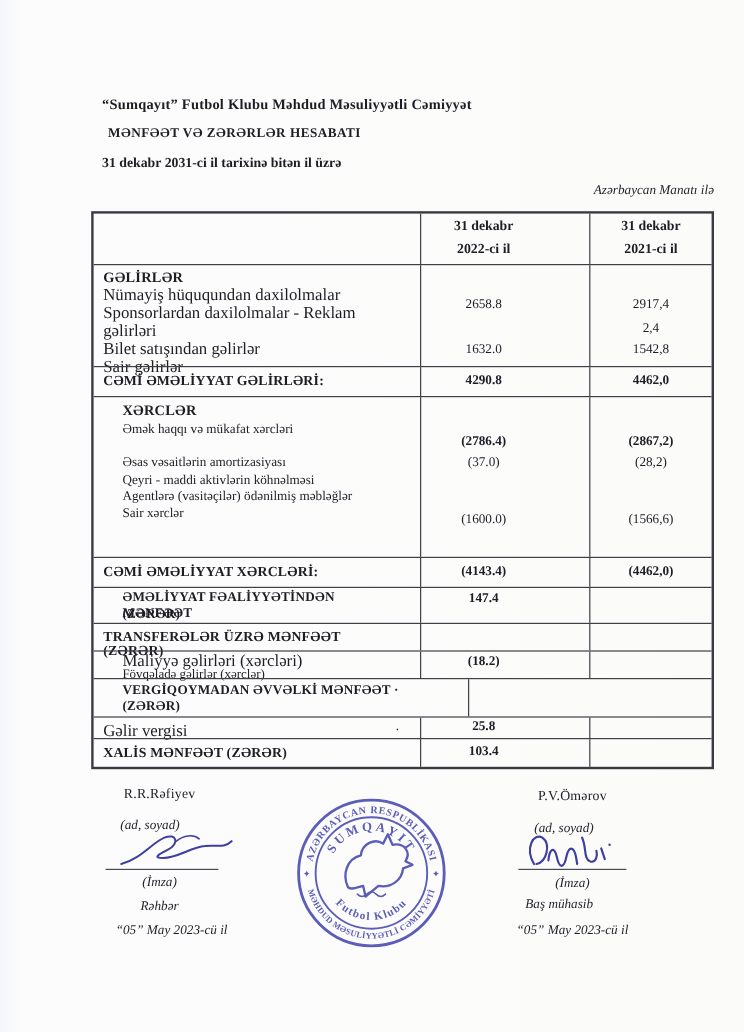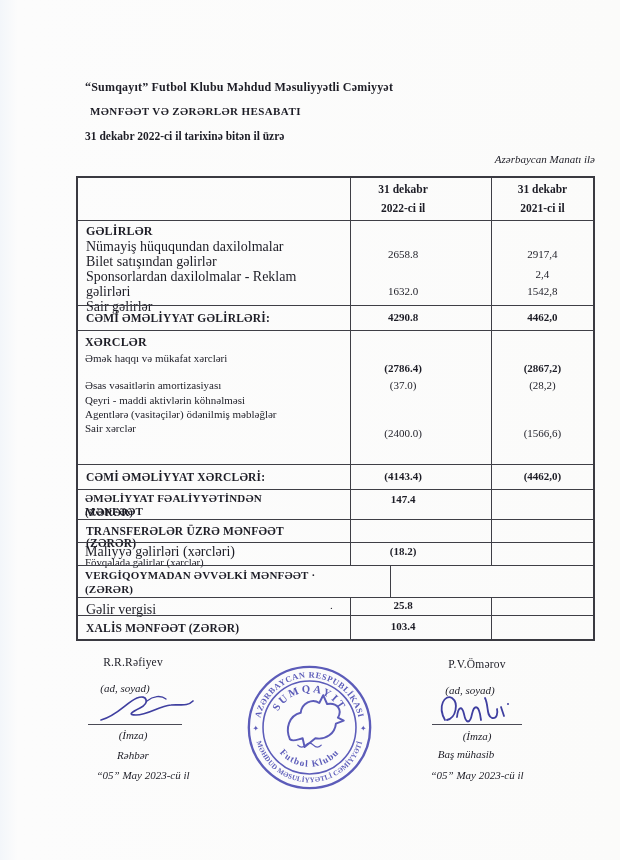--- a/index.html
+++ b/index.html
@@ -23,60 +23,60 @@
   .tbl { position:absolute; left:76px; top:176px; width:519px; border:2px solid #3a3a41; }
   .row { display:flex; position:relative; border-top:1.4px solid #3f3f46;gap:36px; }
   .row.first { border-top:none; }
   .c1 { width:276px; position:relative; padding:3px 4px 0 8px; }
   .c2 { width:123px; position:relative; border-left:1.4px solid #3f3f46; }
   .c3 { width:120px; position:relative; border-left:1.4px solid #3f3f46; }
   .lbl { font-size:14px; line-height:15px; }
   .hlbl { font-size:11.5px; font-weight:bold; letter-spacing:.2px; }
   .val { position:absolute; left:0; width:100%; text-align:center; font-size:11px; }
   .valb { font-weight:bold; }
-  .cl { position:absolute; font-size:11px; line-height:13px; left:7px; right:2px; }
+  .cl { position:absolute; font-size:11px; line-height:13px; left:24px; right:2px; }
   .headcell { display:flex; flex-direction:column; align-items:center; padding-top:5px; gap:7px;
               font-size:11.5px; font-weight:bold; }
 
   .sigline { position:absolute; border-top:1.2px solid #4a4a55; }
   .sigtext { position:absolute; width:140px; text-align:center; font-size:11px; }
   .signame { font-size:11.5px; letter-spacing:.2px; }
   .stamp { position:absolute; left:241px; top:659px; width:137px; height:137px; opacity:.85; }
   svg text { font-family:"Liberation Serif", serif; }
 </style>
 </head>
 <body>
 
 <div class="page">
 
   <div class="abs company">“Sumqayıt” Futbol Klubu Məhdud Məsuliyyətli Cəmiyyət</div>
   <div class="abs title">MƏNFƏƏT VƏ ZƏRƏRLƏR HESABATI</div>
-  <div class="abs period">31 dekabr 2022-ci il tarixinə bitən il üzrə</div>
+  <div class="abs period">31 dekabr 2031-ci il tarixinə bitən il üzrə</div>
   <div class="abs currency">Azərbaycan Manatı ilə</div>
 
   <div class="tbl">
 
     <div class="row first" style="height:42px">
       <div class="c1"></div>
       <div class="c2 headcell">
         <span>31 dekabr</span>
         <span>2022-ci il</span>
       </div>
       <div class="c3 headcell">
         <span>31 dekabr</span>
         <span>2021-ci il</span>
       </div>
     </div>
 
     <div class="row" style="height:85px">
       <div class="c1">
         <div class="hlbl" style="font-size:12px">GƏLİRLƏR</div>
         <div class="lbl">Nümayiş hüququndan daxilolmalar</div>
+        <div class="lbl">Sponsorlardan daxilolmalar - Reklam gəlirləri</div>
         <div class="lbl">Bilet satışından gəlirlər</div>
-        <div class="lbl">Sponsorlardan daxilolmalar - Reklam gəlirləri</div>
         <div class="lbl">Sair gəlirlər</div>
       </div>
       <div class="c2">
         <span class="val" style="top:27px">2658.8</span>
         <span class="val" style="top:64px">1632.0</span>
       </div>
       <div class="c3">
         <span class="val" style="top:27px">2917,4</span>
         <span class="val" style="top:47px">2,4</span>
         <span class="val" style="top:64px">1542,8</span>
@@ -100,21 +100,21 @@
         <span class="cl hlbl" style="top:5px;font-size:12px">XƏRCLƏR</span>
         <span class="cl" style="top:21px">Əmək haqqı və mükafat xərcləri</span>
         <span class="cl" style="top:48px">Əsas vəsaitlərin amortizasiyası</span>
         <span class="cl" style="top:63px">Qeyri - maddi aktivlərin köhnəlməsi</span>
         <span class="cl" style="top:77px">Agentlərə (vasitəçilər) ödənilmiş məbləğlər</span>
         <span class="cl" style="top:91px">Sair xərclər</span>
       </div>
       <div class="c2">
         <span class="val valb" style="top:31px">(2786.4)</span>
         <span class="val" style="top:48px">(37.0)</span>
-        <span class="val" style="top:96px">(2400.0)</span>
+        <span class="val" style="top:96px">(1600.0)</span>
       </div>
       <div class="c3">
         <span class="val valb" style="top:31px">(2867,2)</span>
         <span class="val" style="top:48px">(28,2)</span>
         <span class="val" style="top:96px">(1566,6)</span>
       </div>
     </div>
 
     <div class="row" style="height:25px">
       <div class="c1">

